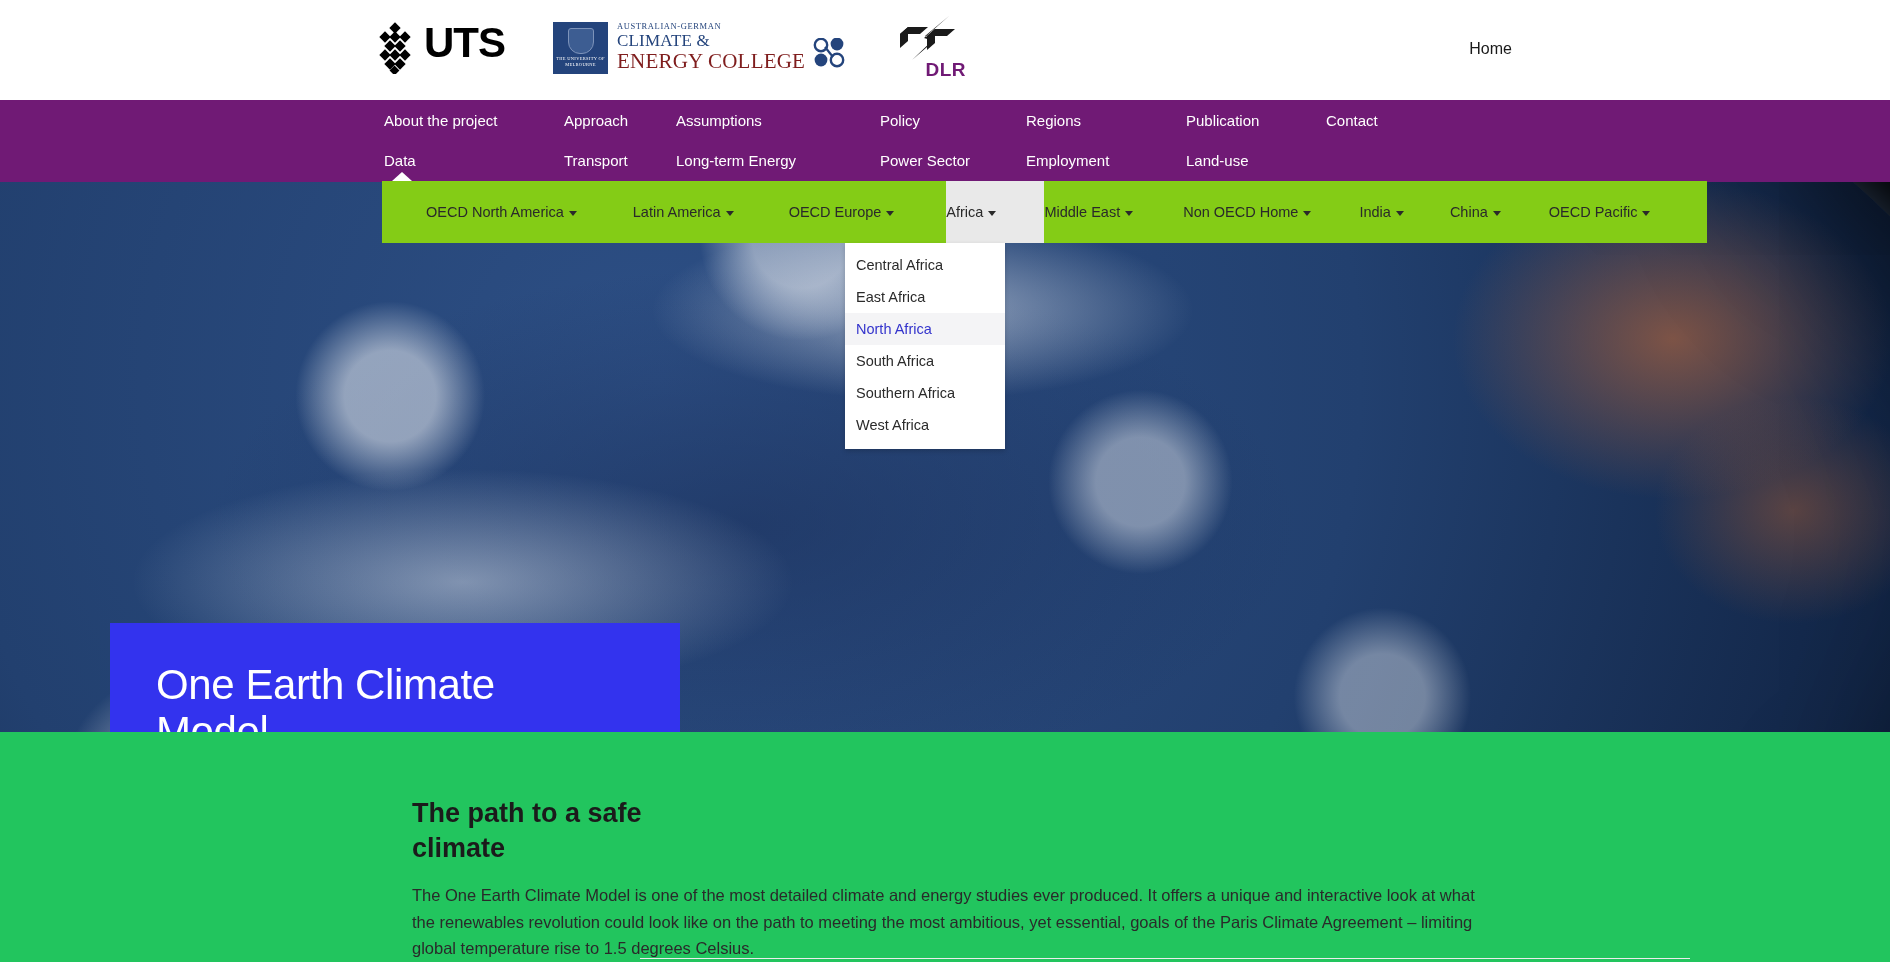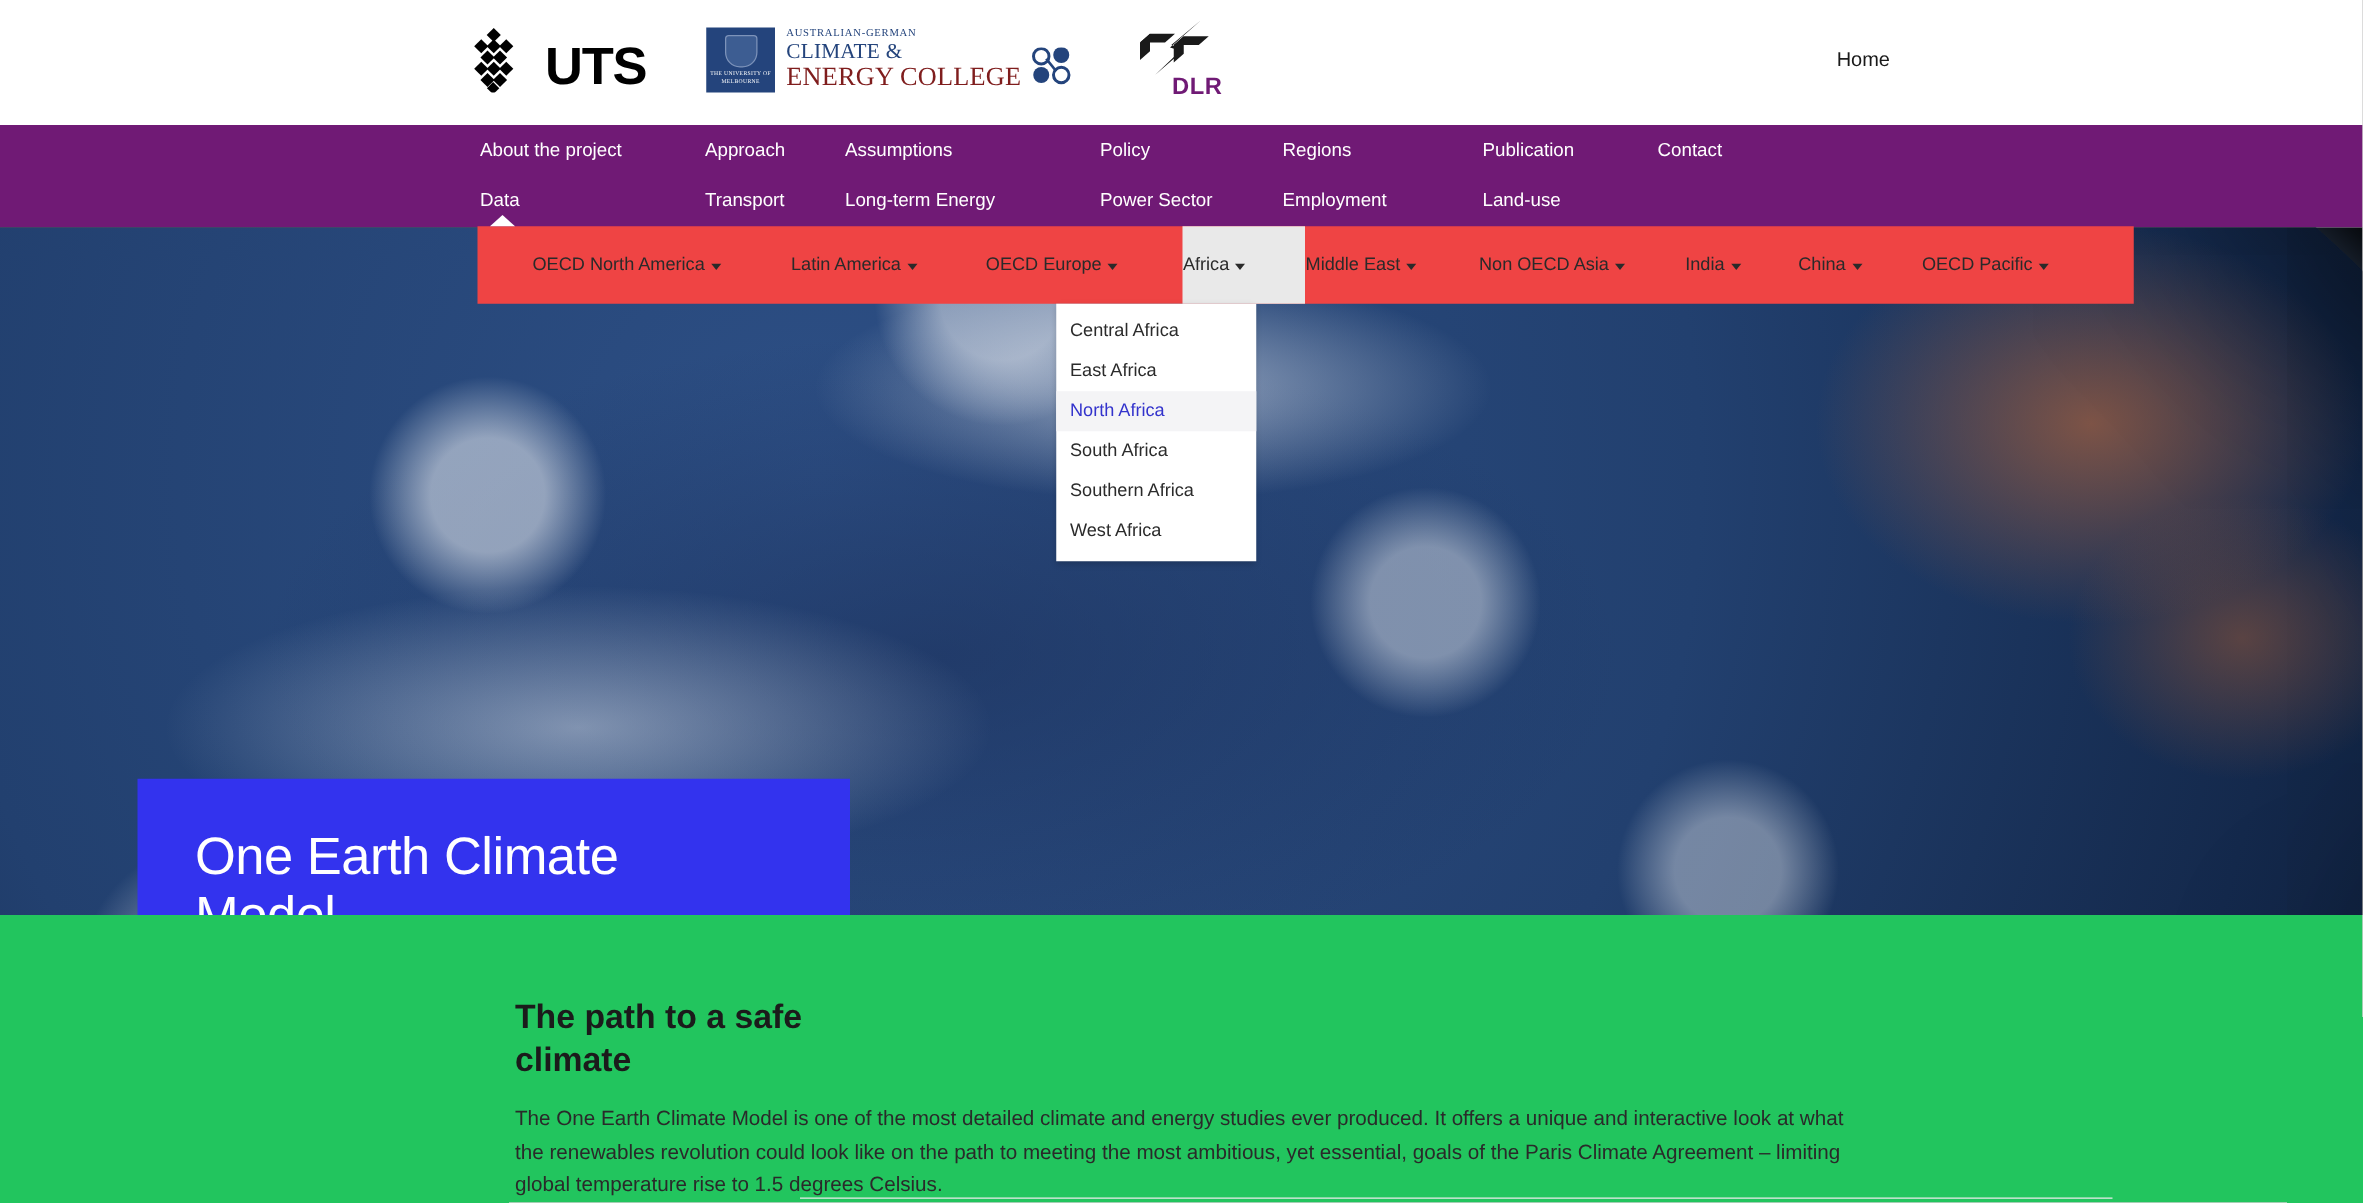--- a/index.html
+++ b/index.html
@@ -11,21 +11,21 @@
   }
   #page { position: relative; width: 1890px; height: 962px; background:#fff; }
 
   
   .logo-header {
     position: absolute; left:0; top:0; width:1890px; height:100px;
     background:#ffffff;
   }
   .logo-row { position:absolute; left:374px; top:14px; display:flex; align-items:center; gap:48px; }
 
-  .uts-logo { display:flex; align-items:flex-end; gap:20px; }
+  .uts-logo { display:flex; align-items:flex-start; gap:8px; }
   .uts-mark { width:42px; height:52px; }
   .uts-word { font-family:"Liberation Sans", sans-serif; font-weight:bold; font-size:42px; letter-spacing:-1px; color:#000; line-height:1; }
 
   .cec-logo { display:flex; align-items:stretch; height:52px; }
   .cec-crest { width:55px; background:#24447c; display:flex; flex-direction:column; align-items:center; justify-content:center; padding:4px 0; }
   .cec-crest-shield { width:26px; height:26px; background:#3d5d92; border-radius:3px 3px 12px 12px; border:1px solid #7d93ba; }
   .cec-crest-text { font-family:"Liberation Serif", serif; font-size:4.5px; color:#fff; letter-spacing:.3px; margin-top:2px; text-align:center; line-height:1.3; }
   .cec-text { padding-left:9px; display:flex; flex-direction:column; justify-content:center; }
   .cec-line1 { font-family:"Liberation Serif", serif; font-size:8.5px; color:#24447c; letter-spacing:.6px; }
   .cec-line2 { font-family:"Liberation Serif", serif; font-size:17px; color:#24447c; letter-spacing:.2px; line-height:1.12; }
@@ -93,21 +93,21 @@
     padding:38px 0 0 46px;
   }
   .hero-title {
     font-size:42px; line-height:1.12; font-weight:400; color:#ffffff;
     letter-spacing:-.4px; max-width:400px;
   }
 
   
   .regions-bar {
     position:absolute; left:382px; top:181px; width:1325px; height:62px;
-    background:#ef4444; z-index:30;
+    background:#84cc16; z-index:30;
     display:flex; align-items:flex-end;
   }
   .regions-caret {
     position:absolute; left:10px; top:-9px;
     width:0; height:0; border-left:10px solid transparent; border-right:10px solid transparent;
     border-bottom:9px solid #ffffff;
   }
   .region-item {
     font-size:14.5px; color:#2a2a2a; cursor:pointer; white-space:nowrap;
     display:flex; align-items:center; gap:5px; height:62px;
@@ -261,21 +261,21 @@
     </div>
     <div class="region-item" style="padding-right:48px;background:#e9e9e9;">
       <span>Africa</span>
       <span class="cv"></span>
     </div>
     <div class="region-item" style="padding-right:50px;">
       <span>Middle East</span>
       <span class="cv"></span>
     </div>
     <div class="region-item" style="padding-right:48px;">
-      <span>Non OECD Asia</span>
+      <span>Non OECD Home</span>
       <span class="cv"></span>
     </div>
     <div class="region-item" style="padding-right:46px;">
       <span>India</span>
       <span class="cv"></span>
     </div>
     <div class="region-item" style="padding-right:48px;">
       <span>China</span>
       <span class="cv"></span>
     </div>

